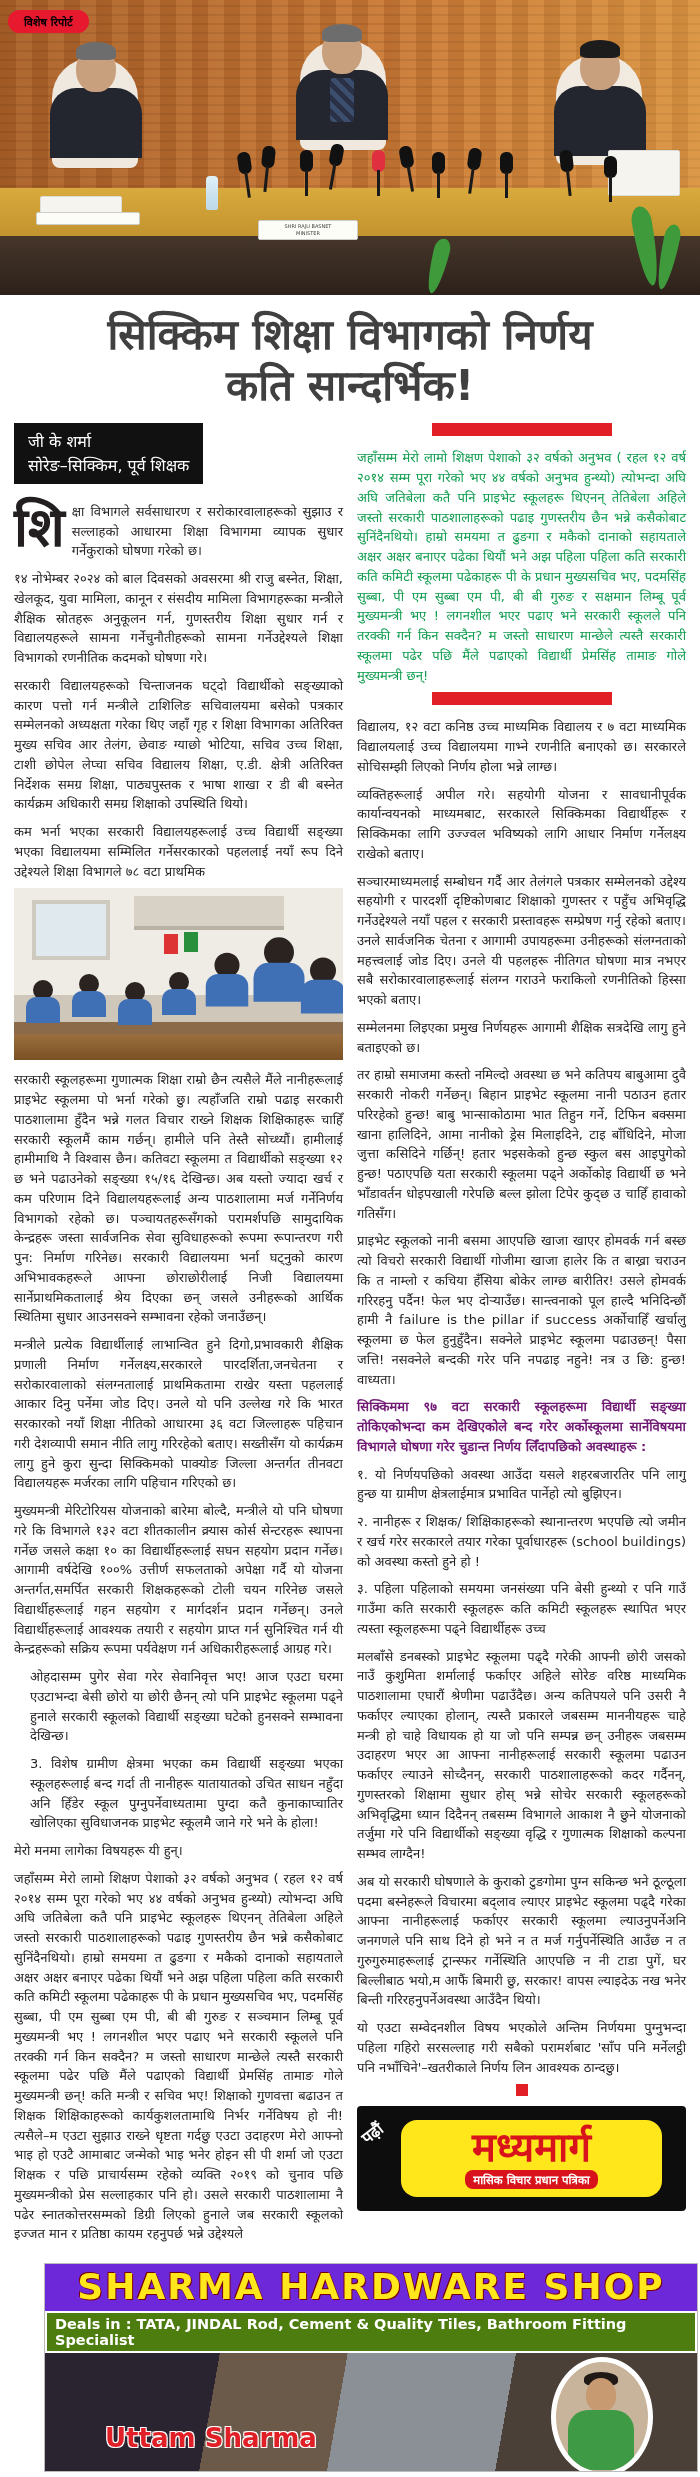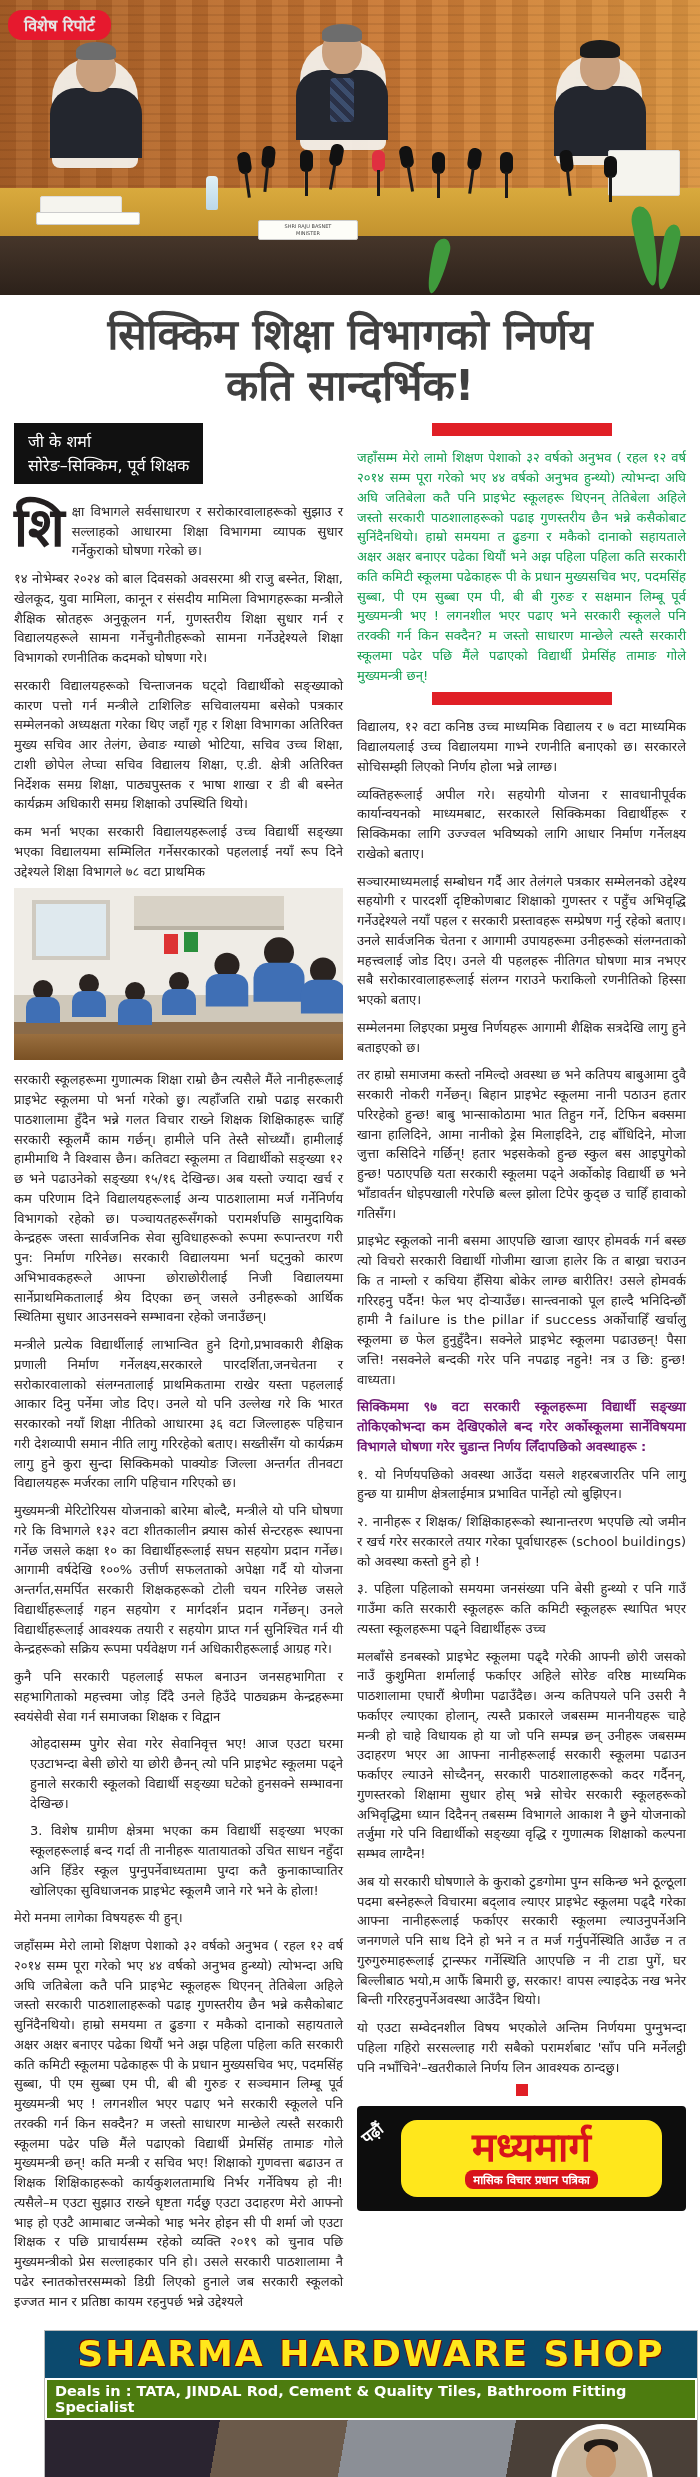--- a/index.html
+++ b/index.html
@@ -5,22 +5,22 @@
   html,body{margin:0;padding:0;background:#ffffff;}
   body{width:700px;font-family:"DejaVu Sans","Liberation Sans",sans-serif;color:#231f20;}
   .page{width:700px;position:relative;background:#fff;}
 
   
   .hero{position:relative;height:295px;overflow:hidden;
     background:
       linear-gradient(90deg, rgba(110,55,15,.30), rgba(240,160,60,.10) 55%, rgba(255,205,90,.35)),
       repeating-linear-gradient(0deg, rgba(60,25,5,.12) 0 2px, rgba(255,255,255,0) 2px 9px),
       repeating-linear-gradient(90deg,#b5692f 0 16px,#c97c3e 16px 32px);}
-  .badge{position:absolute;top:10px;left:8px;background:#e6192e;color:#e5e5e5;font-weight:bold;
-    font-size:16px;padding:4px 16px;border-radius:14px;z-index:9;}
+  .badge{position:absolute;top:10px;left:8px;background:#e6192e;color:#000000;font-weight:bold;
+    font-size:11px;padding:4px 16px;border-radius:14px;z-index:9;}
   .chair{position:absolute;width:86px;height:110px;background:#f2efe9;border-radius:40px 40px 8px 8px;opacity:.95;}
   .person{position:absolute;z-index:2;}
   .head{width:40px;height:46px;background:#c9a07e;border-radius:50% 50% 46% 46%;margin:0 auto;position:relative;}
   .hair{position:absolute;top:-4px;left:0;width:40px;height:18px;background:#6d6d6d;border-radius:50% 50% 20% 20%;}
   .suit{width:92px;height:70px;background:#23262e;border-radius:26px 26px 0 0;margin-top:-4px;}
   .vest{position:absolute;left:34px;top:50px;width:24px;height:44px;
     background:repeating-linear-gradient(45deg,#3c4e6e 0 5px,#2a3147 5px 10px);border-radius:4px;}
   .tabletop{position:absolute;left:0;top:188px;width:700px;height:50px;background:linear-gradient(#d9aa3d,#c2922e);z-index:3;}
   .tablefront{position:absolute;left:0;top:236px;width:700px;height:59px;background:linear-gradient(#46362a,#2c211a);z-index:3;}
   .mic{position:absolute;width:13px;height:22px;background:#111;border-radius:6px;z-index:5;}
@@ -64,21 +64,21 @@
   .mad-ad{position:relative;background:#0d0d0d;border-radius:4px;padding:14px 10px 8px;margin-top:8px;}
   .mad-read{position:absolute;left:4px;top:16px;color:#fff;font-weight:bold;font-size:16px;transform:rotate(-38deg);}
   .mad-box{background:#ffe71c;border-radius:16px;margin:0 14px 6px 34px;padding:6px 10px 8px;text-align:center;}
   .mad-title{color:#d8131b;font-weight:bold;font-size:40px;line-height:1.05;}
   .mad-sub{display:inline-block;background:#d8131b;color:#fff;font-size:11.5px;font-weight:bold;
     border-radius:8px;padding:2px 8px;margin-top:2px;}
   .mad-web{color:#fff;text-align:center;font-size:19px;margin-top:4px;}
 
   
   .hw-ad{margin:12px 2px 0 44px;width:652px;border:1px solid #bbb;}
-  .hw-title{background:#0c4a6e;color:#ffe71c;font-weight:bold;text-align:center;font-size:36px;
+  .hw-title{background:#6d28d9;color:#ffe71c;font-weight:bold;text-align:center;font-size:36px;
     letter-spacing:2px;padding:2px 0 4px;text-shadow:1px 1px 0 #7a0000,-1px -1px 0 #7a0000;}
   .hw-deals{background:#4d7c0f;color:#fff;font-weight:bold;font-size:14.5px;text-align:left;
     padding:3px 8px;border:2px solid #fff;}
   .hw-photo{position:relative;height:118px;overflow:hidden;
     background:
       linear-gradient(100deg,#2a2430 0 26%,#6b5a4a 26% 45%,#8b8f96 45% 70%,#4a4038 70% 100%),
       repeating-linear-gradient(115deg, rgba(255,255,255,.18) 0 3px, rgba(0,0,0,.25) 3px 9px);}
   .hw-owner{position:absolute;left:60px;bottom:18px;color:#e01f26;font-weight:bold;font-size:26px;
     text-shadow:-1px -1px 0 #fff,1px -1px 0 #fff,-1px 1px 0 #fff,1px 1px 0 #fff;}
   .hw-oval{position:absolute;right:44px;top:4px;width:92px;height:110px;background:#c8b49a;
@@ -202,21 +202,20 @@
             <div class="khead"></div>
             <div class="kbody"></div>
           </div>
         <div class="cdesk"></div>
       </div>
 
       <div>
           <p class="para normal">सरकारी स्कूलहरूमा गुणात्मक शिक्षा राम्रो छैन त्यसैले मैंले नानीहरूलाई प्राइभेट स्कूलमा पो भर्ना गरेको छु। त्यहाँजति राम्रो पढाइ सरकारी पाठशालामा हुँदैन भन्ने गलत विचार राख्ने शिक्षक शिक्षिकाहरू चाहिँ सरकारी स्कूलमैं काम गर्छन्। हामीले पनि तेस्तै सोच्थ्यौं। हामीलाई हामीमाथि नै विश्वास छैन। कतिवटा स्कूलमा त विद्यार्थीको सङ्ख्या १२ छ भने पढाउनेको सङ्ख्या १५/१६ देखिन्छ। अब यस्तो ज्यादा खर्च र कम परिणाम दिने विद्यालयहरूलाई अन्य पाठशालामा मर्ज गर्नेनिर्णय विभागको रहेको छ। पञ्चायतहरूसँगको परामर्शपछि सामुदायिक केन्द्रहरू जस्ता सार्वजनिक सेवा सुविधाहरूको रूपमा रूपान्तरण गरी पुन: निर्माण गरिनेछ। सरकारी विद्यालयमा भर्ना घट्नुको कारण अभिभावकहरूले आफ्ना छोराछोरीलाई निजी विद्यालयमा सार्नेप्राथमिकतालाई श्रेय दिएका छन् जसले उनीहरूको आर्थिक स्थितिमा सुधार आउनसक्ने सम्भावना रहेको जनाउँछन्।</p>
           <p class="para normal">मन्त्रीले प्रत्येक विद्यार्थीलाई लाभान्वित हुने दिगो,प्रभावकारी शैक्षिक प्रणाली निर्माण गर्नेलक्ष्य,सरकारले पारदर्शिता,जनचेतना र सरोकारवालाको संलग्नतालाई प्राथमिकतामा राखेर यस्ता पहललाई आकार दिनु पर्नेमा जोड दिए। उनले यो पनि उल्लेख गरे कि भारत सरकारको नयाँ शिक्षा नीतिको आधारमा ३६ वटा जिल्लाहरू पहिचान गरी देशव्यापी समान नीति लागु गरिरहेको बताए। सख्तीसँग यो कार्यक्रम लागु हुने कुरा सुन्दा सिक्किमको पाक्योङ जिल्ला अन्तर्गत तीनवटा विद्यालयहरू मर्जरका लागि पहिचान गरिएको छ।</p>
           <p class="para normal">मुख्यमन्त्री मेरिटोरियस योजनाको बारेमा बोल्दै, मन्त्रीले यो पनि घोषणा गरे कि विभागले १३२ वटा शीतकालीन क्र्यास कोर्स सेन्टरहरू स्थापना गर्नेछ जसले कक्षा १० का विद्यार्थीहरूलाई सघन सहयोग प्रदान गर्नेछ। आगामी वर्षदेखि १००% उत्तीर्ण सफलताको अपेक्षा गर्दै यो योजना अन्तर्गत,समर्पित सरकारी शिक्षकहरूको टोली चयन गरिनेछ जसले विद्यार्थीहरूलाई गहन सहयोग र मार्गदर्शन प्रदान गर्नेछन्। उनले विद्यार्थीहरूलाई आवश्यक तयारी र सहयोग प्राप्त गर्न सुनिश्चित गर्न यी केन्द्रहरूको सक्रिय रूपमा पर्यवेक्षण गर्न अधिकारीहरूलाई आग्रह गरे।</p>
-          <p class="para normal">कुनै पनि सरकारी पहललाई सफल बनाउन जनसहभागिता र सहभागिताको महत्त्वमा जोड़ दिँदै उनले हिउँदे पाठ्यक्रम केन्द्रहरूमा स्वयंसेवी सेवा गर्न समाजका शिक्षक र विद्वान</p>
           <p class="para indent">ओहदासम्म पुगेर सेवा गरेर सेवानिवृत्त भए! आज एउटा घरमा एउटाभन्दा बेसी छोरो या छोरी छैनन् त्यो पनि प्राइभेट स्कूलमा पढ्ने हुनाले सरकारी स्कूलको विद्यार्थी सङ्ख्या घटेको हुनसक्ने सम्भावना देखिन्छ।</p>
           <p class="para indent">3. विशेष ग्रामीण क्षेत्रमा भएका कम विद्यार्थी सङ्ख्या भएका स्कूलहरूलाई बन्द गर्दा ती नानीहरू यातायातको उचित साधन नहुँदा अनि हिँडेर स्कूल पुग्नुपर्नेवाध्यतामा पुग्दा कतै कुनाकाप्चातिर खोलिएका सुविधाजनक प्राइभेट स्कूलमै जाने गरे भने के होला!</p>
           <p class="para normal">मेरो मनमा लागेका विषयहरू यी हुन्।</p>
           <p class="para normal">जहाँसम्म मेरो लामो शिक्षण पेशाको ३२ वर्षको अनुभव ( रहल १२ वर्ष २०१४ सम्म पूरा गरेको भए ४४ वर्षको अनुभव हुन्थ्यो) त्योभन्दा अघि अघि जतिबेला कतै पनि प्राइभेट स्कूलहरू थिएनन् तेतिबेला अहिले जस्तो सरकारी पाठशालाहरूको पढाइ गुणस्तरीय छैन भन्ने कसैकोबाट सुनिंदैनथियो। हाम्रो समयमा त ढुङगा र मकैको दानाको सहायताले अक्षर अक्षर बनाएर पढेका थियौं भने अझ पहिला पहिला कति सरकारी कति कमिटी स्कूलमा पढेकाहरू पी के प्रधान मुख्यसचिव भए, पदमसिंह सुब्बा, पी एम सुब्बा एम पी, बी बी गुरुङ र सञ्चमान लिम्बू पूर्व मुख्यमन्त्री भए ! लगनशील भएर पढाए भने सरकारी स्कूलले पनि तरक्की गर्न किन सक्दैन? म जस्तो साधारण मान्छेले त्यस्तै सरकारी स्कूलमा पढेर पछि मैंले पढाएको विद्यार्थी प्रेमसिंह तामाङ गोले मुख्यमन्त्री छन्! कति मन्त्री र सचिव भए! शिक्षाको गुणवत्ता बढाउन त शिक्षक शिक्षिकाहरूको कार्यकुशलतामाथि निर्भर गर्नेविषय हो नी! त्यसैले–म एउटा सुझाउ राख्ने धृष्टता गर्दछु एउटा उदाहरण मेरो आफ्नो भाइ हो एउटै आमाबाट जन्मेको भाइ भनेर होइन सी पी शर्मा जो एउटा शिक्षक र पछि प्राचार्यसम्म रहेको व्यक्ति २०१९ को चुनाव पछि मुख्यमन्त्रीको प्रेस सल्लाहकार पनि हो। उसले सरकारी पाठशालामा नै पढेर स्नातकोत्तरसम्मको डिग्री लिएको हुनाले जब सरकारी स्कूलको इज्जत मान र प्रतिष्ठा कायम रहनुपर्छ भन्ने उद्देश्यले</p>
         </div>
     </div>
 
     <div class="col">
       <div class="red-bar"></div>
       <div>

